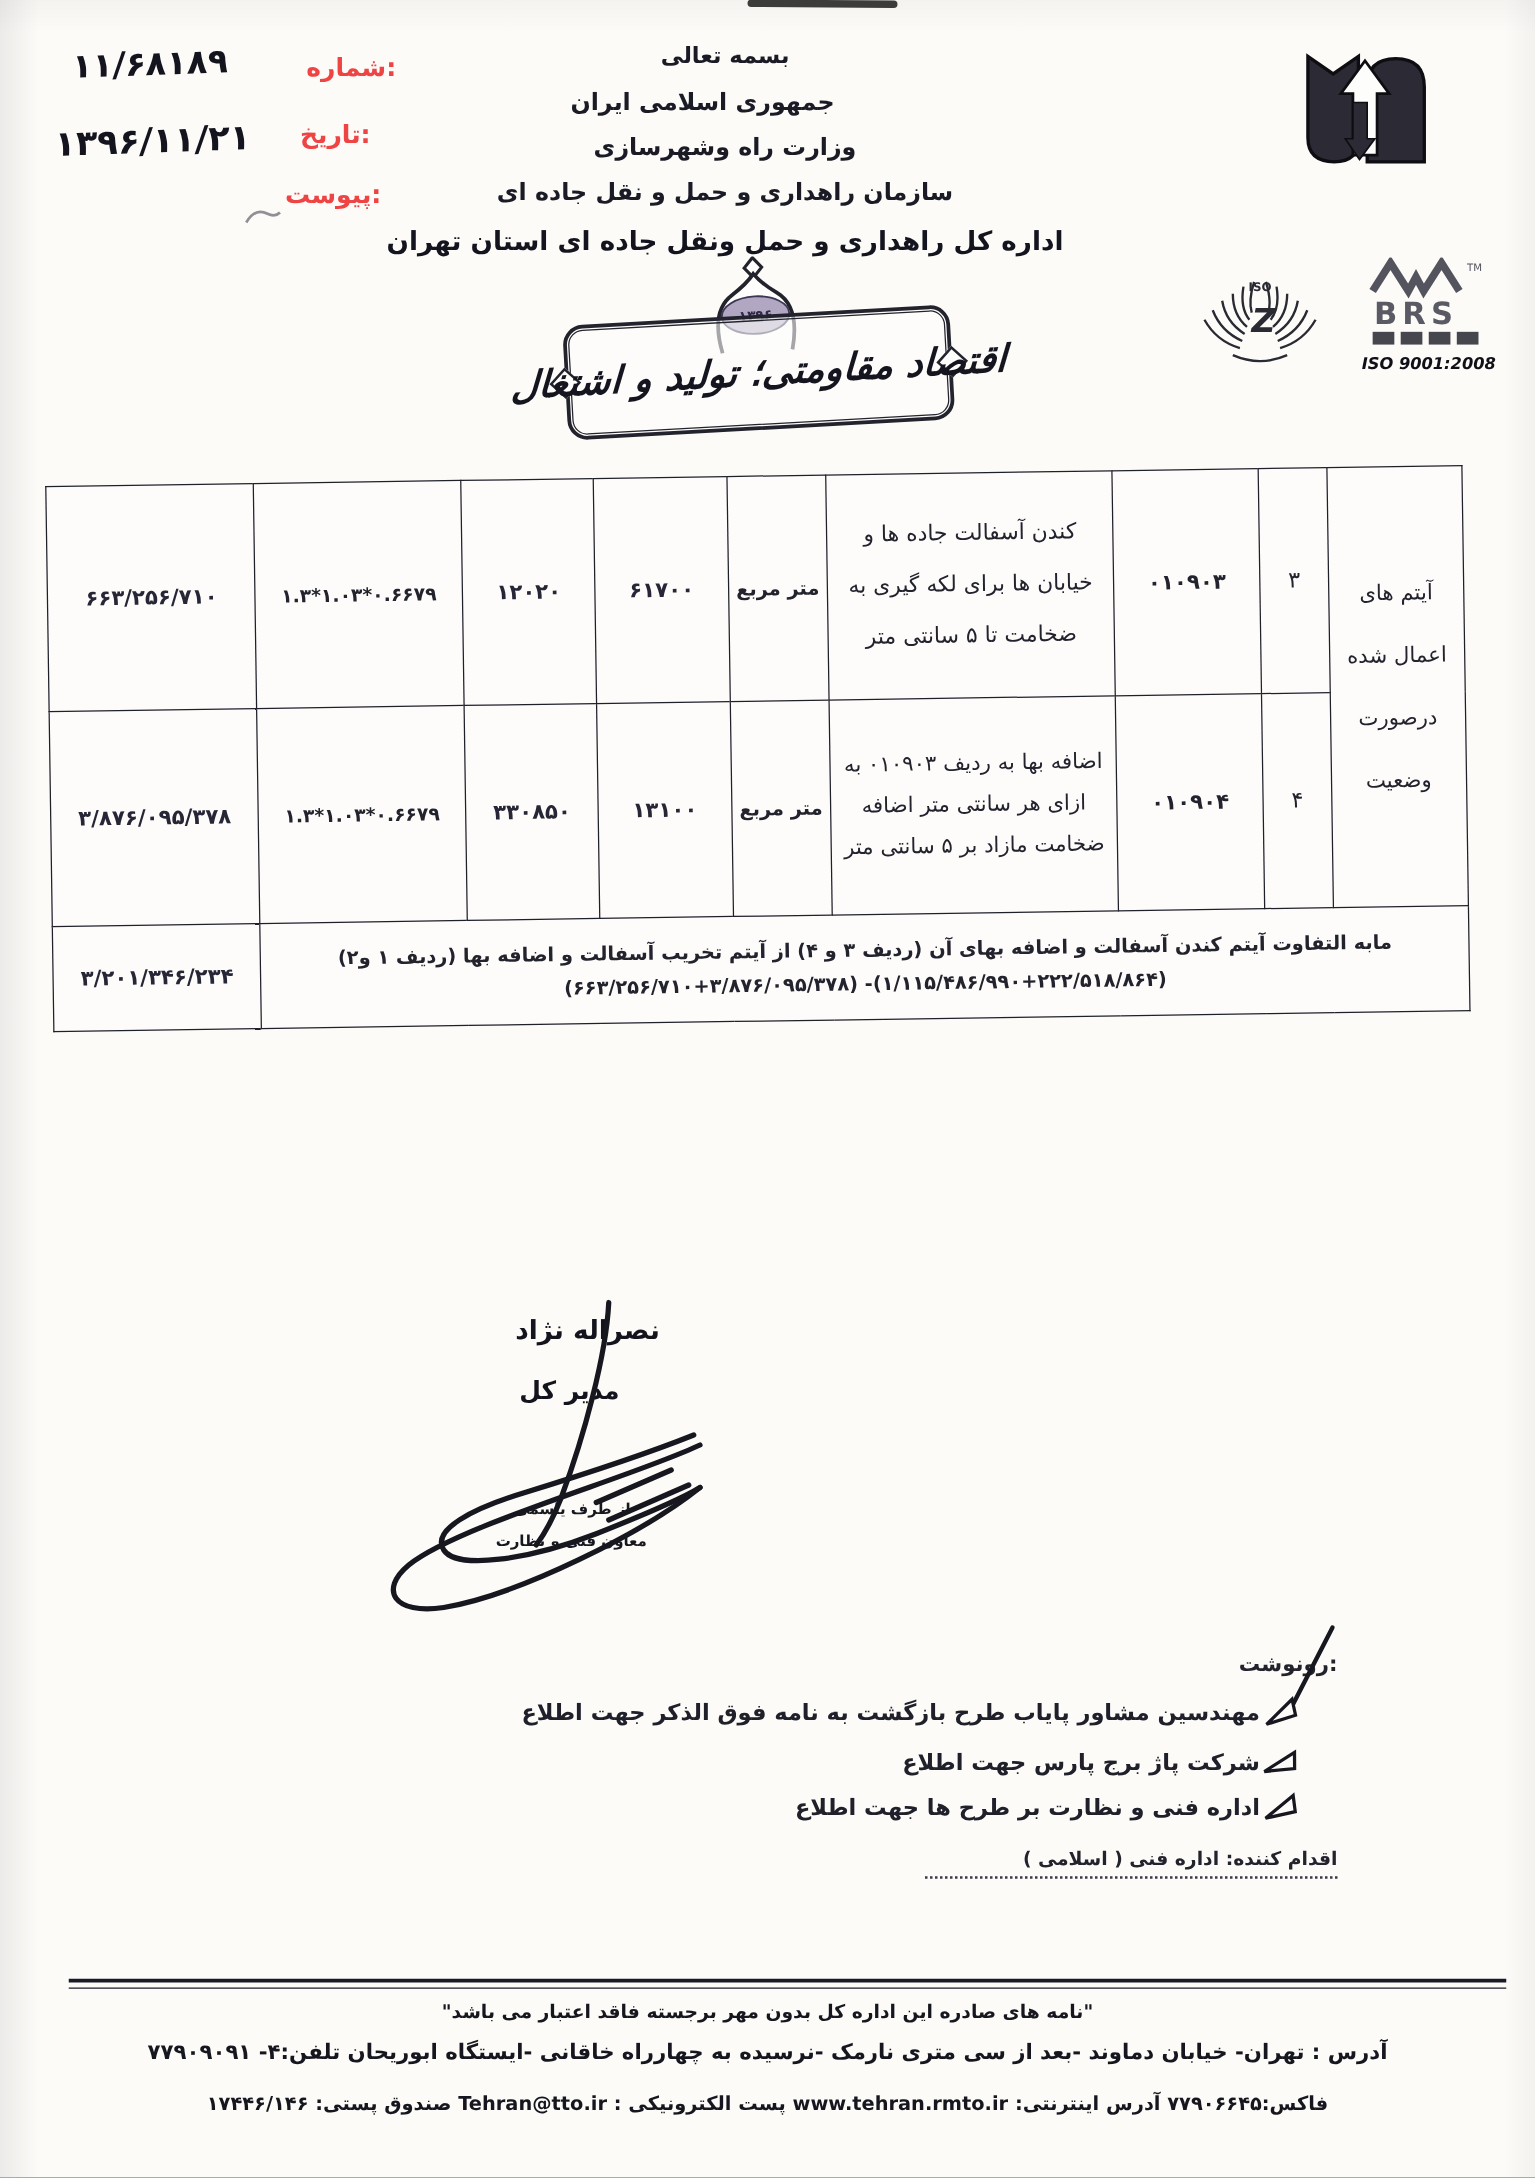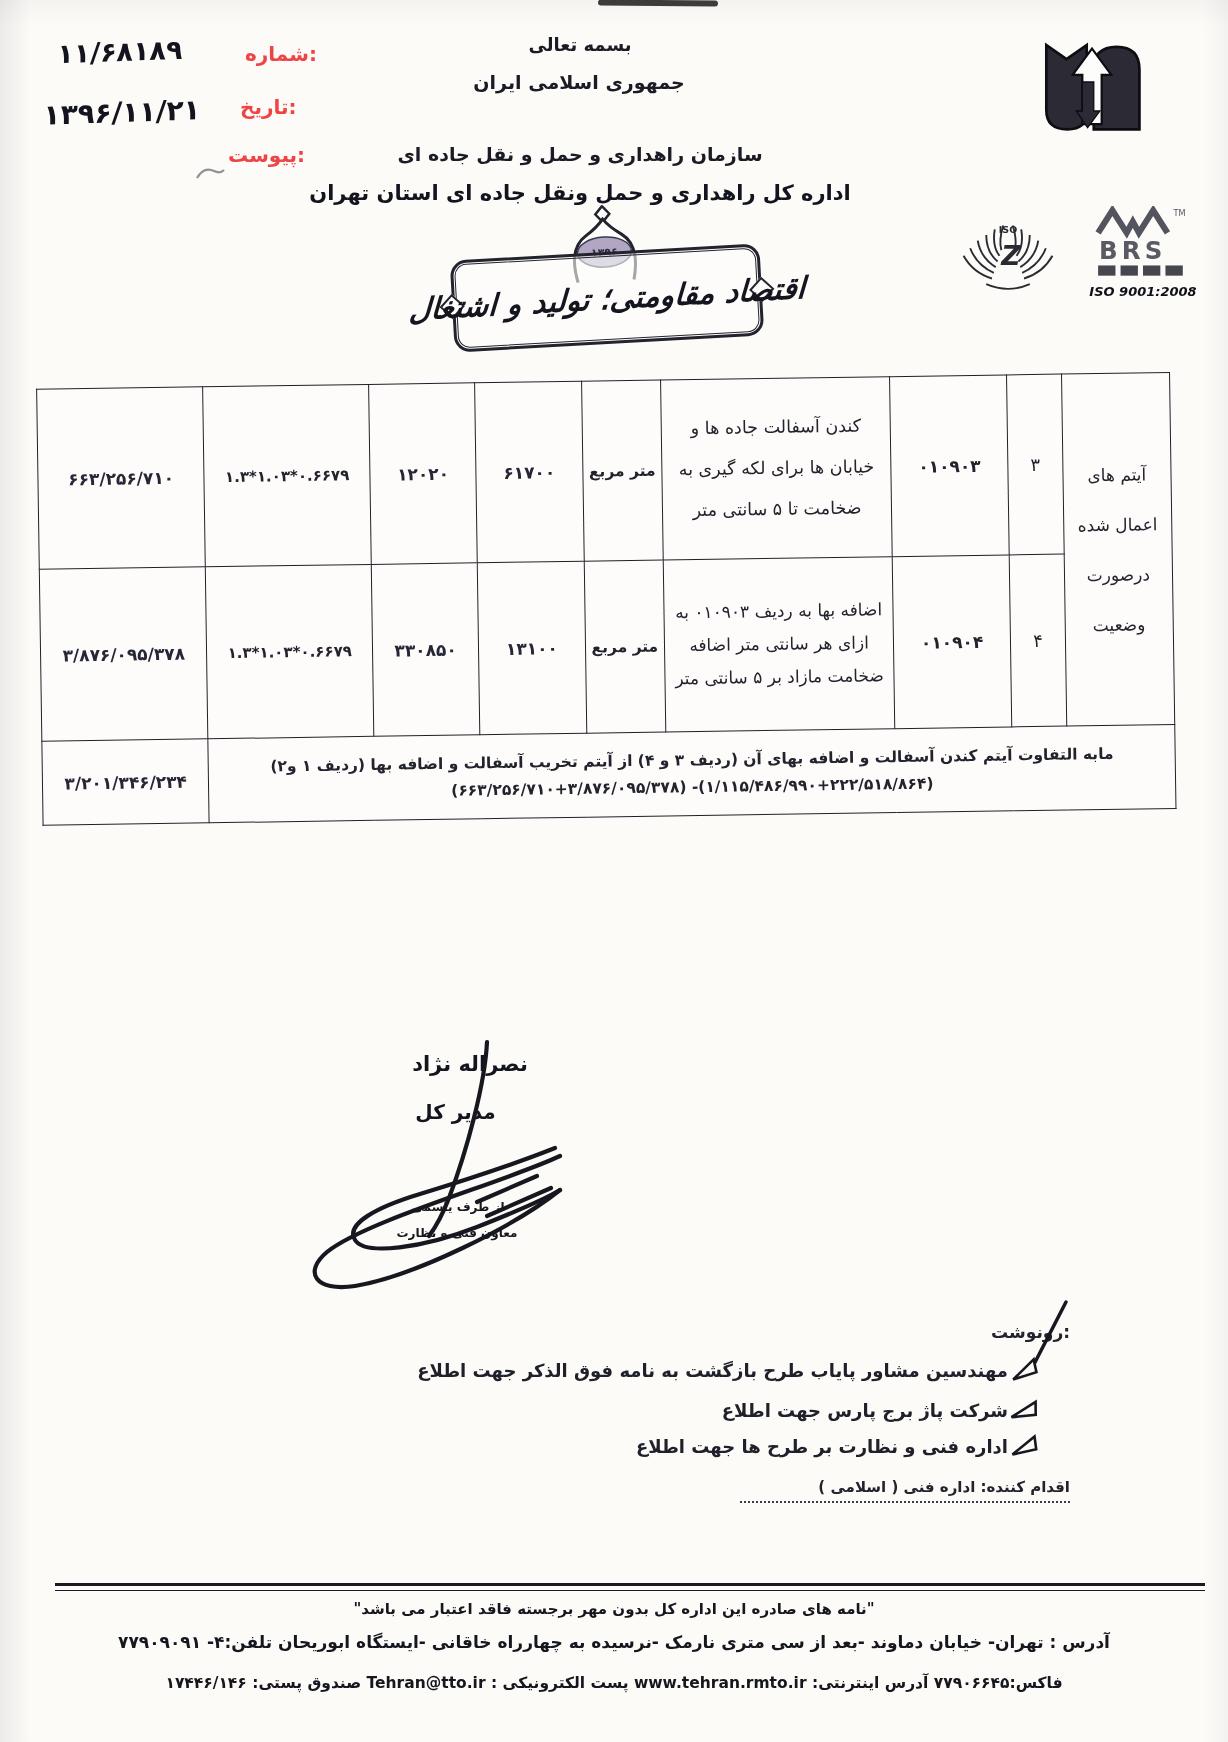--- a/index.html
+++ b/index.html
@@ -75,21 +75,22 @@
     <path d="M3,16 Q10,4 20,9 Q26,12 30,8" fill="none" stroke="#3a3a44" stroke-width="2.2"></path>
   </svg>
 
   <div class="abs ref-label" style="left:245px;top:42px;">شماره:</div>
   <div class="abs ref-value" style="left:30px;top:36px;width:180px;">۱۱/۶۸۱۸۹</div>
   <div class="abs ref-label" style="left:240px;top:95px;text-align:center;">تاریخ:</div>
   <div class="abs ref-value" style="left:22px;top:96px;width:200px;font-size:28px;">۱۳۹۶/۱۱/۲۱</div>
   <div class="abs ref-label" style="left:228px;top:143px;">پیوست:</div>
 
   <div class="abs head-line" style="left:350px;top:34px;font-size:18px;">بسمه تعالی</div>
-  <div class="abs head-line" style="left:349px;top:71px;font-size:19px;">جمهوری اسلامی ایران</div>
+  <div class="abs head-line" style="left:332px;top:71px;font-size:19px;">جمهوری اسلامی ایران</div>
+  <div class="abs head-line" style="left:350px;top:107px;font-size:19px;">وزارت راه وشهرسازی</div>
   <div class="abs head-line" style="left:350px;top:143px;font-size:19px;">سازمان راهداری و حمل و نقل جاده ای</div>
   <div class="abs head-line" style="left:290px;top:181px;width:580px;font-size:21px;color:#14141f;">اداره کل راهداری و حمل ونقل جاده ای استان تهران</div>
 
   <div class="abs stamp">
     <svg style="position:absolute;left:50%;top:-47px;transform:translateX(-50%);" width="100" height="78" viewBox="0 0 100 78">
       <path d="M50,1 l7,8 -7,8 -7,-8 Z" fill="#fdfdfb" stroke="#23232d" stroke-width="2.5"></path>
       <path d="M22,76 Q14,42 32,30 Q44,22 50,14 Q56,22 68,30 Q86,42 78,76" fill="#fdfdfb" stroke="#23232d" stroke-width="3"></path>
       <ellipse cx="50" cy="47" rx="27" ry="15" fill="#b2a7c2" stroke="#3c3752" stroke-width="1.5"></ellipse>
       <text x="50" y="51" font-size="11" text-anchor="middle" fill="#2f2a45" font-weight="bold">۱۳۹۶</text>
     </svg>

